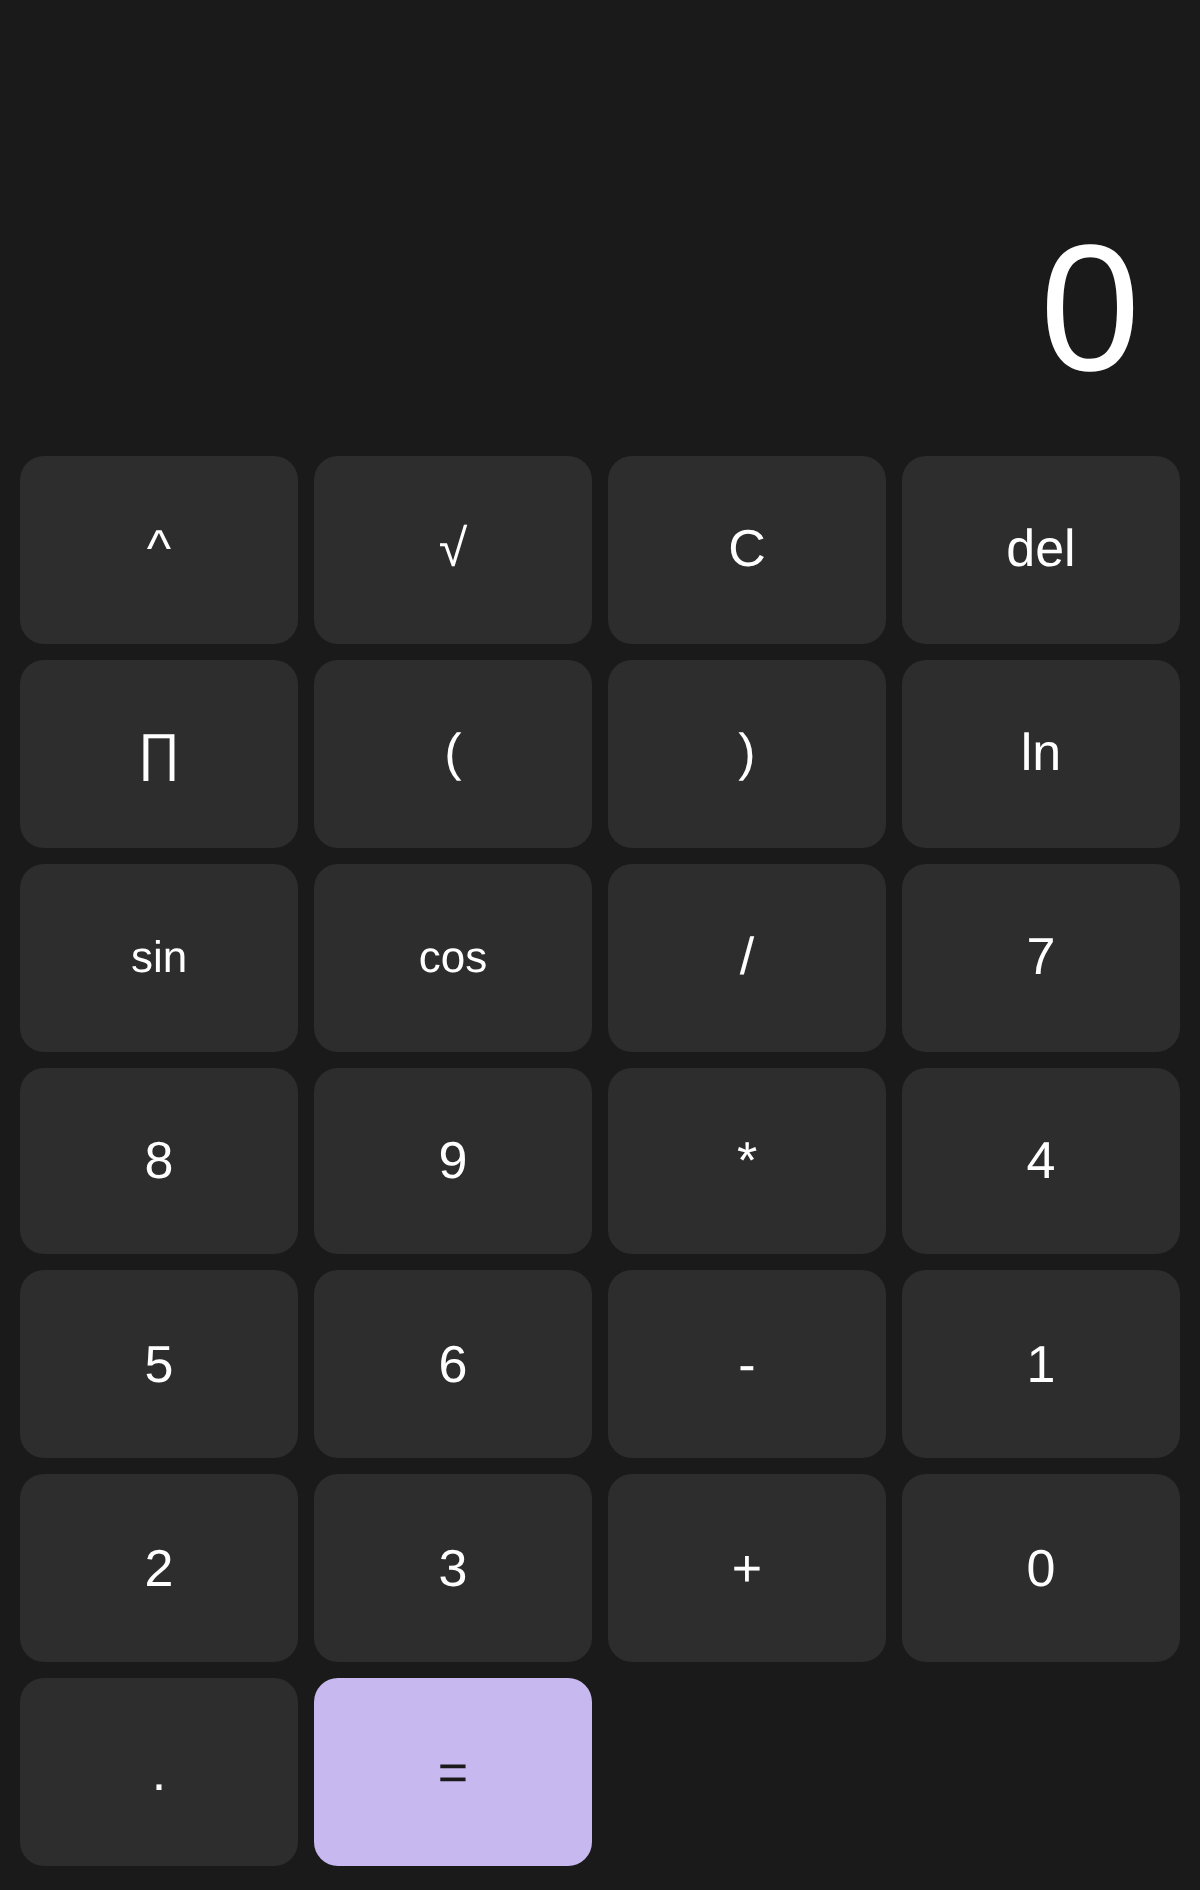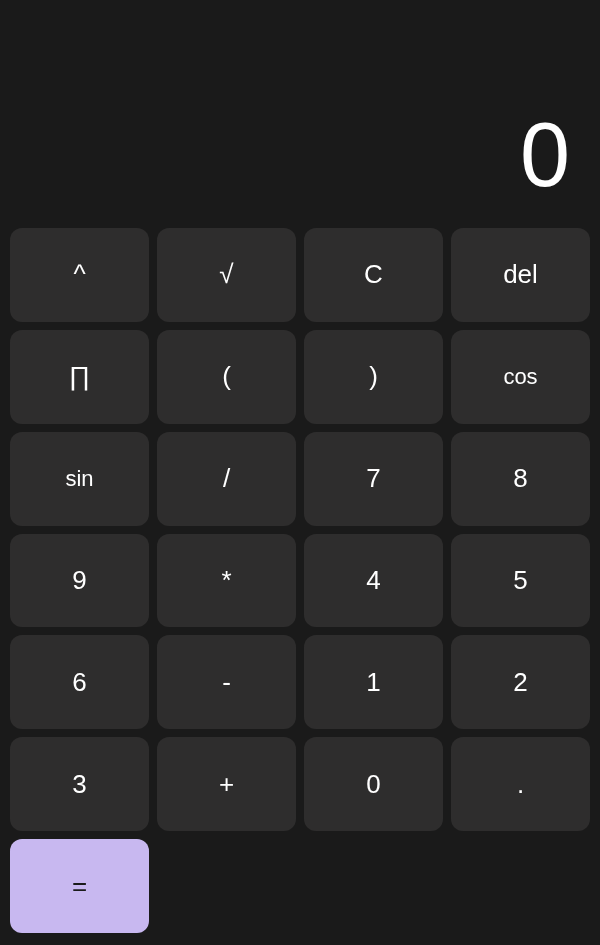--- a/index.html
+++ b/index.html
@@ -77,22 +77,23 @@
 
 <div id="keypad-area">
 
 <button class="calc-btn">^</button>
     <button class="calc-btn">√</button>
     <button class="calc-btn">C</button>
     <button class="calc-btn">del</button>
     <button class="calc-btn">∏</button>
     <button class="calc-btn">(</button>
     <button class="calc-btn">)</button>
+    <button class="calc-btn">ln</button>
+    <button class="calc-btn trig">sin</button>
     <button class="calc-btn trig">cos</button>
-    <button class="calc-btn trig">sin</button>
     <button class="calc-btn">/</button>
     <button class="calc-btn">7</button>
     <button class="calc-btn">8</button>
     <button class="calc-btn">9</button>
     <button class="calc-btn">*</button>
     <button class="calc-btn">4</button>
     <button class="calc-btn">5</button>
     <button class="calc-btn">6</button>
     <button class="calc-btn">-</button>
     <button class="calc-btn">1</button>

